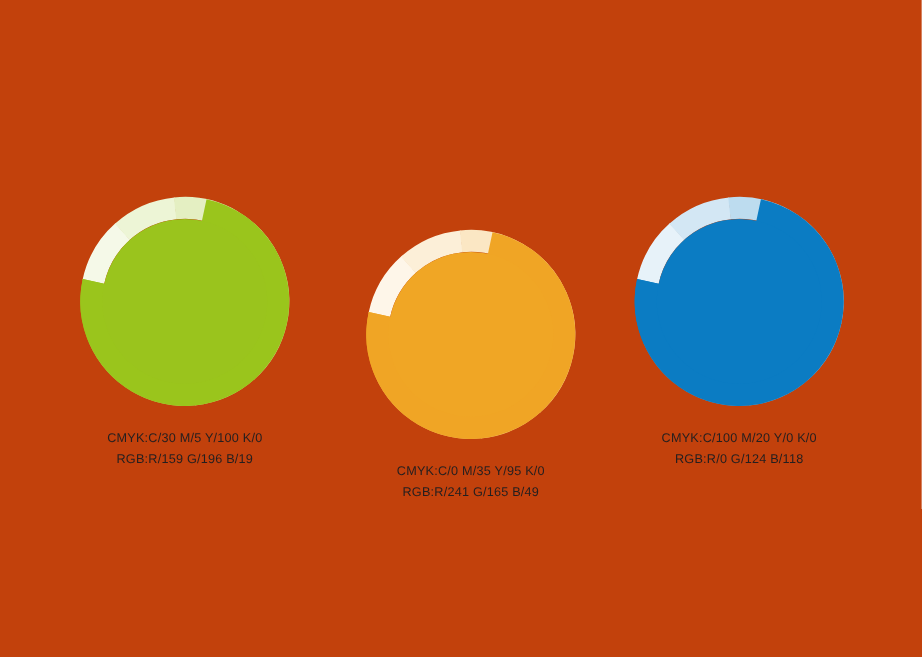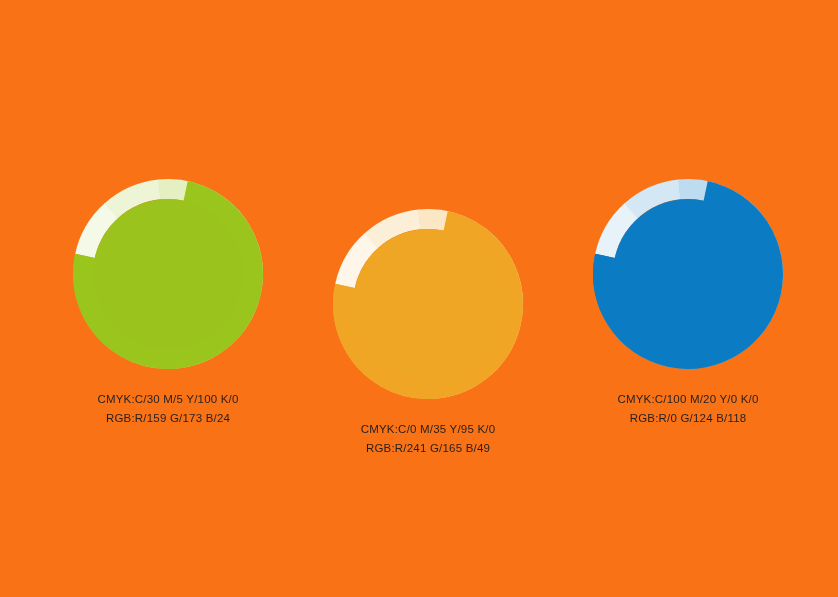--- a/index.html
+++ b/index.html
@@ -15,31 +15,31 @@
     overflow: hidden;
     font-family: "Liberation Sans", sans-serif;
     -webkit-font-smoothing: antialiased;
   }
   #stage {
     position: absolute;
     left: 0;
     top: 0;
     width: 838px;
     height: 597px;
-    background: #f97316;
+    background: #c2410c;
   }
   .swatch {
     position: absolute;
     top: 0;
     width: 280px;
     height: 597px;
   }
   .swatch-green  { left: 28px;  }
   .swatch-orange { left: 288px; margin-top: 30px; }
-  .swatch-blue   { left: 548px; }
+  .swatch-blue   { left: 532px; }
 
   .wheel-wrap {
     position: absolute;
     left: 0;
     top: 176px;
     width: 280px;
     height: 196px;
   }
   .wheel-svg {
     display: block;
@@ -81,21 +81,21 @@
           <path d="M163.56740760409153,168.59875842035245A95,95 0 0 1 109.35287941269473,192.53847706987665L107.3838521679169,172.63563979200785A75,75 0 0 0 150.18479547691436,153.73586191080457Z" fill="rgb(190,218,110)"></path>
           <path d="M109.93020401042708,192.47958005998595A95,95 0 0 1 51.998315795345995,179.98071915710835L62.103933522641576,162.7216203871908A75,75 0 0 0 107.83963474507401,172.5891421526205Z" fill="rgb(181,213,89)"></path>
           <path d="M52.50000000000002,180.2724133595217A95,95 0 0 1 12.978764026936119,136.10911294848427L31.299024231791677,128.08614180143496A75,75 0 0 0 62.500000000000014,162.9519052838329Z" fill="rgb(169,206,62)"></path>
           <path d="M13.213181523952926,136.63998109220103A95,95 0 0 1 7.198366657211622,77.68112087464792L26.735552624114433,81.95877963787993A75,75 0 0 0 31.48409067680494,128.50524823068503Z" fill="rgb(154,197,28)"></path>
           <path d="M119.75161062768714,5.075977930288474A95,95 0 1 1 7.198366657211622,77.68112087464792L48.22645718770754,86.66420427743515A53,53 0 1 0 111.01931961334125,46.158177161108306Z" fill="rgb(154,197,28)"></path>
           <circle cx="100" cy="98" r="75" fill="#9ac41d"></circle>
         </svg>
     </div>
     <div class="caption">
       <span class="line">CMYK:C/30  M/5  Y/100  K/0</span>
-      <span class="line">RGB:R/159  G/173  B/24</span>
+      <span class="line">RGB:R/159  G/196  B/19</span>
     </div>
   </div>
 
   <div class="swatch swatch-orange">
     <div class="wheel-wrap">
       <svg class="wheel-svg" width="200" height="196" viewBox="0 0 200 196">
           <path d="M7.07597793028846,78.24838937231286A95,95 0 0 1 36.865039012926765,27.014250013395355L50.15660974704745,41.95861843162791A75,75 0 0 0 26.638929944964573,82.40662318866805Z" fill="rgb(254,246,233)"></path>
           <path d="M36.432592395908465,27.401241579647547A95,95 0 0 1 90.64712058730525,3.4615229301233654L92.6161478320831,23.364360207992135A75,75 0 0 0 49.81520452308563,42.264138089195434Z" fill="rgb(252,239,216)"></path>
           <path d="M90.06979598957294,3.5204199400140226A95,95 0 0 1 148.001684204654,16.019280842891675L137.89606647735843,33.27837961280922A75,75 0 0 0 92.160365254926,23.41085784737949Z" fill="rgb(251,231,196)"></path>
           <path d="M147.5,15.727586640478336A95,95 0 0 1 187.02123597306388,59.890887051515726L168.7009757682083,67.91385819856505A75,75 0 0 0 137.5,33.0480947161671Z" fill="rgb(250,223,177)"></path>

